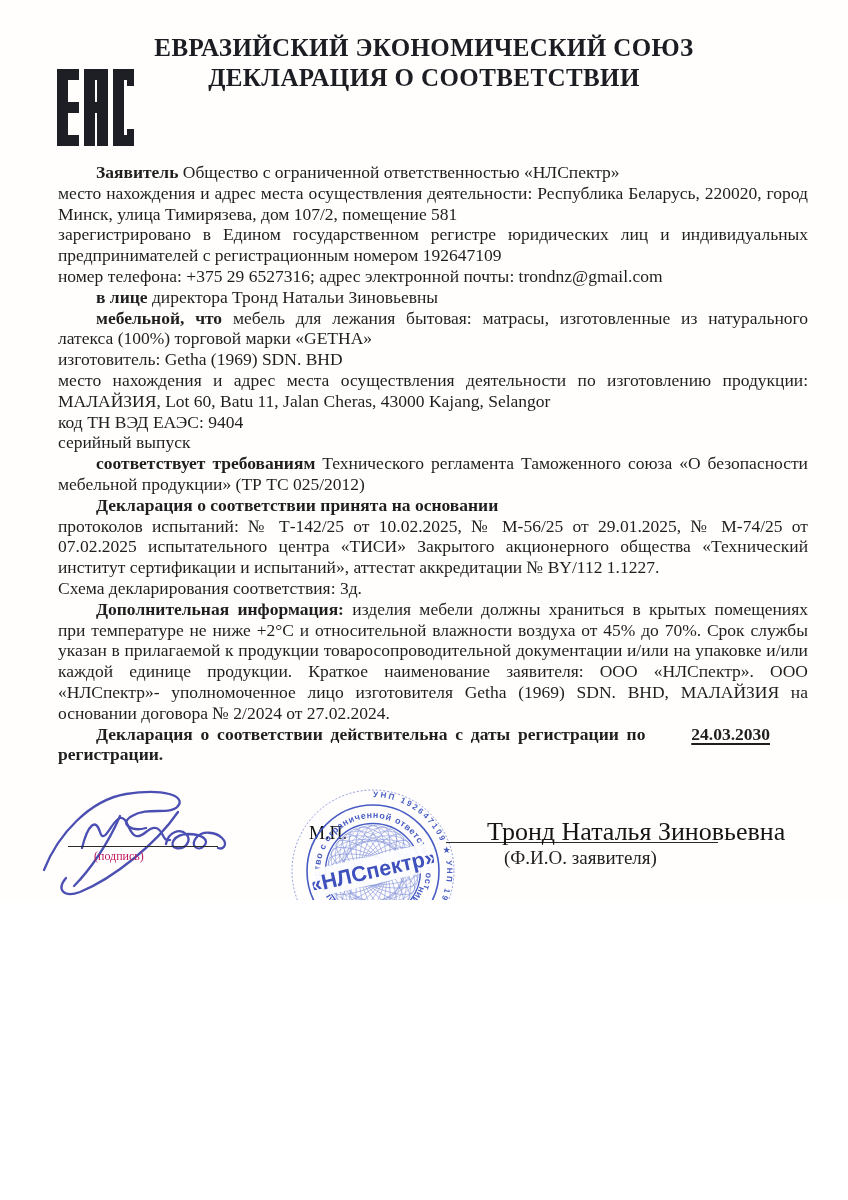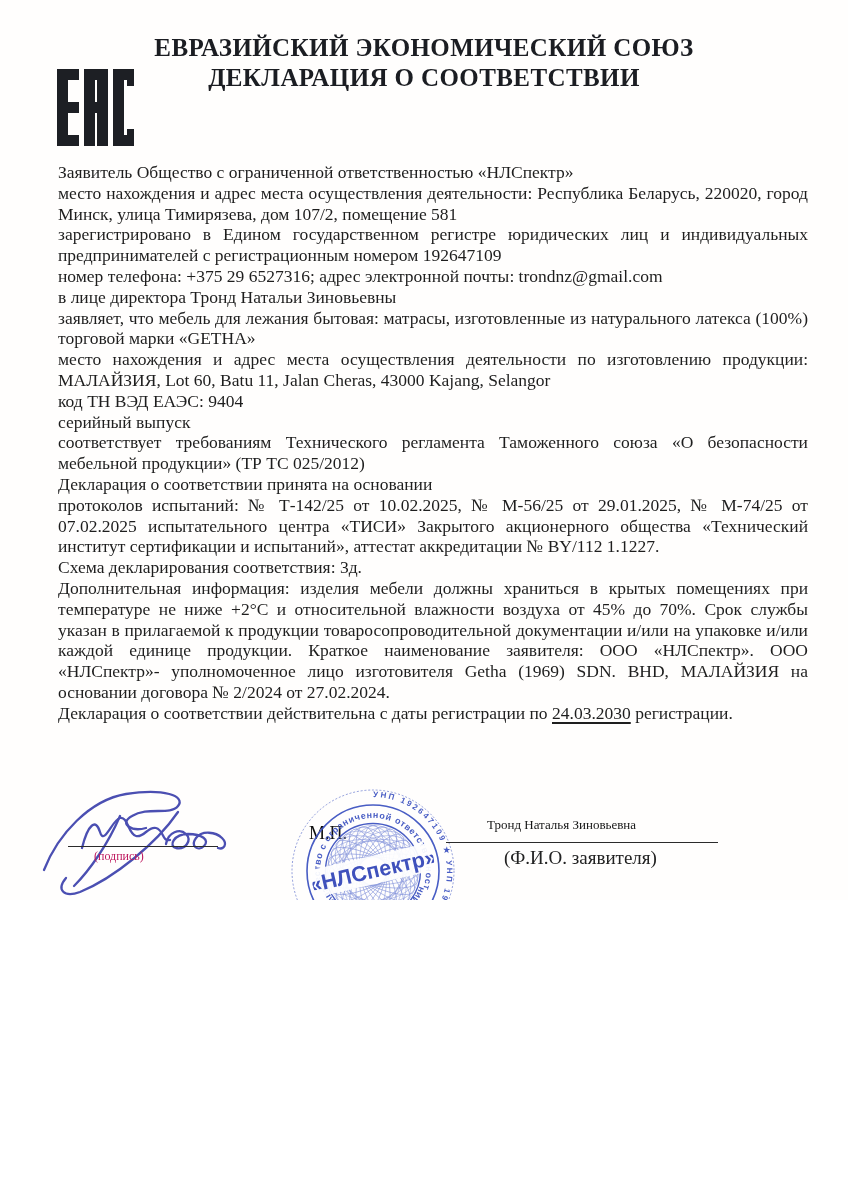--- a/index.html
+++ b/index.html
@@ -4,29 +4,29 @@
 <style>
   html,body{margin:0;padding:0;background:#ffffff;}
   .page{position:relative;width:848px;height:900px;background:#fffefd;overflow:hidden;
         font-family:"Liberation Serif", serif;color:#1e1e1e;}
   .header{position:absolute;left:0;top:33px;width:848px;text-align:center;
           font-weight:bold;font-size:25px;line-height:30px;letter-spacing:.4px;color:#1b1d22;}
   .eac{position:absolute;left:57px;top:69px;}
   .body-text{position:absolute;left:58px;top:162px;width:750px;
              font-size:17.5px;line-height:20.8px;}
   .para{margin:0;text-align:justify;}
-  .b{font-weight:normal;}
+  .b{font-weight:bold;margin-left:38px;}
   .u{text-decoration:underline;text-underline-offset:3px;text-decoration-thickness:1.5px;}
   .sig-svg{position:absolute;left:28px;top:782px;}
   .sig-line{position:absolute;left:68px;top:846px;width:150px;border-top:1.4px solid #2b2b2b;}
   .sig-label{position:absolute;left:94px;top:849px;font-size:12px;color:#be185d;}
   .mp{position:absolute;left:309px;top:823px;font-size:18px;color:#101010;}
   .stamp{position:absolute;left:288px;top:786px;}
   .fio-line{position:absolute;left:446px;top:842px;width:272px;border-top:1.3px solid #2b2b2b;}
-  .fio-name{position:absolute;left:487px;top:817px;font-size:13px;color:#151515;}
+  .fio-name{position:absolute;left:487px;top:817px;font-size:26px;color:#151515;}
   .fio-label{position:absolute;left:504px;top:847px;font-size:19px;color:#222;}
   .reg{position:absolute;left:71px;top:975px;font-size:17.5px;line-height:20.6px;}
   .qr{position:absolute;left:72px;top:1053px;}
 </style>
 </head>
 <body>
 
 <div class="page">
 
   <svg class="eac" width="78" height="78" viewBox="0 0 78 78">
@@ -54,21 +54,22 @@
     <div>ЕВРАЗИЙСКИЙ ЭКОНОМИЧЕСКИЙ СОЮЗ</div>
     <div>ДЕКЛАРАЦИЯ О СООТВЕТСТВИИ</div>
   </div>
 
   <div class="body-text">
       <p class="para"><span class="b">Заявитель </span><span>Общество с ограниченной ответственностью «НЛСпектр»</span></p>
       <p class="para"><span>место нахождения и адрес места осуществления деятельности: Республика Беларусь, 220020, город Минск, улица Тимирязева, дом 107/2, помещение 581</span></p>
       <p class="para"><span>зарегистрировано в Едином государственном регистре юридических лиц и индивидуальных предпринимателей с регистрационным номером 192647109</span></p>
       <p class="para"><span>номер телефона: +375 29 6527316; адрес электронной почты: trondnz@gmail.com</span></p>
       <p class="para"><span class="b">в лице </span><span>директора Тронд Натальи Зиновьевны</span></p>
-      <p class="para"><span class="b">заявляет, что </span><span>мебель для лежания бытовая: матрасы, изготовленные из натурального латекса (100%) торговой марки «GETHA»</span></p>
+      <p class="para"><span class="b">мебельной, что </span><span>мебель для лежания бытовая: матрасы, изготовленные из натурального латекса (100%) торговой марки «GETHA»</span></p>
+      <p class="para"><span>изготовитель: Getha (1969) SDN. BHD</span></p>
       <p class="para"><span>место нахождения и адрес места осуществления деятельности по изготовлению продукции: МАЛАЙЗИЯ, Lot 60, Batu 11, Jalan Cheras, 43000 Kajang, Selangor</span></p>
       <p class="para"><span>код ТН ВЭД ЕАЭС: 9404</span></p>
       <p class="para"><span>серийный выпуск</span></p>
       <p class="para"><span class="b">соответствует требованиям </span><span>Технического регламента Таможенного союза «О безопасности мебельной продукции» (ТР ТС 025/2012)</span></p>
       <p class="para"><span class="b">Декларация о соответствии принята на основании</span></p>
       <p class="para"><span>протоколов испытаний: № Т-142/25 от 10.02.2025, № М-56/25 от 29.01.2025, № М-74/25 от 07.02.2025 испытательного центра «ТИСИ» Закрытого акционерного общества «Технический институт сертификации и испытаний», аттестат аккредитации № BY/112 1.1227.</span></p>
       <p class="para"><span>Схема декларирования соответствия: 3д.</span></p>
       <p class="para"><span class="b">Дополнительная информация: </span><span>изделия мебели должны храниться в крытых помещениях при температуре не ниже +2°С и относительной влажности воздуха от 45% до 70%. Срок службы указан в прилагаемой к продукции товаросопроводительной документации и/или на упаковке и/или каждой единице продукции. Краткое наименование заявителя: ООО «НЛСпектр». ООО «НЛСпектр»- уполномоченное лицо изготовителя Getha (1969) SDN. BHD, МАЛАЙЗИЯ на основании договора № 2/2024 от 27.02.2024.</span></p>
       <p class="para"><span class="b">Декларация о соответствии действительна с даты регистрации по </span><span class="b u">24.03.2030</span><span class="b"> регистрации.</span></p>
     </div>

